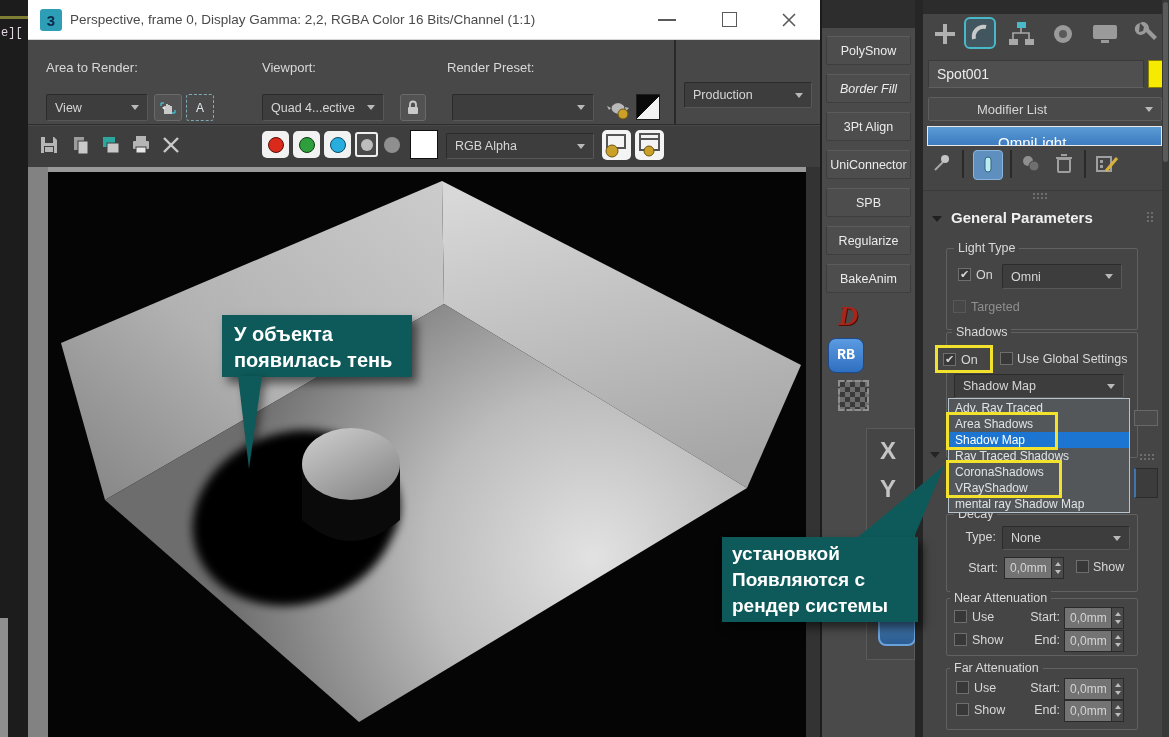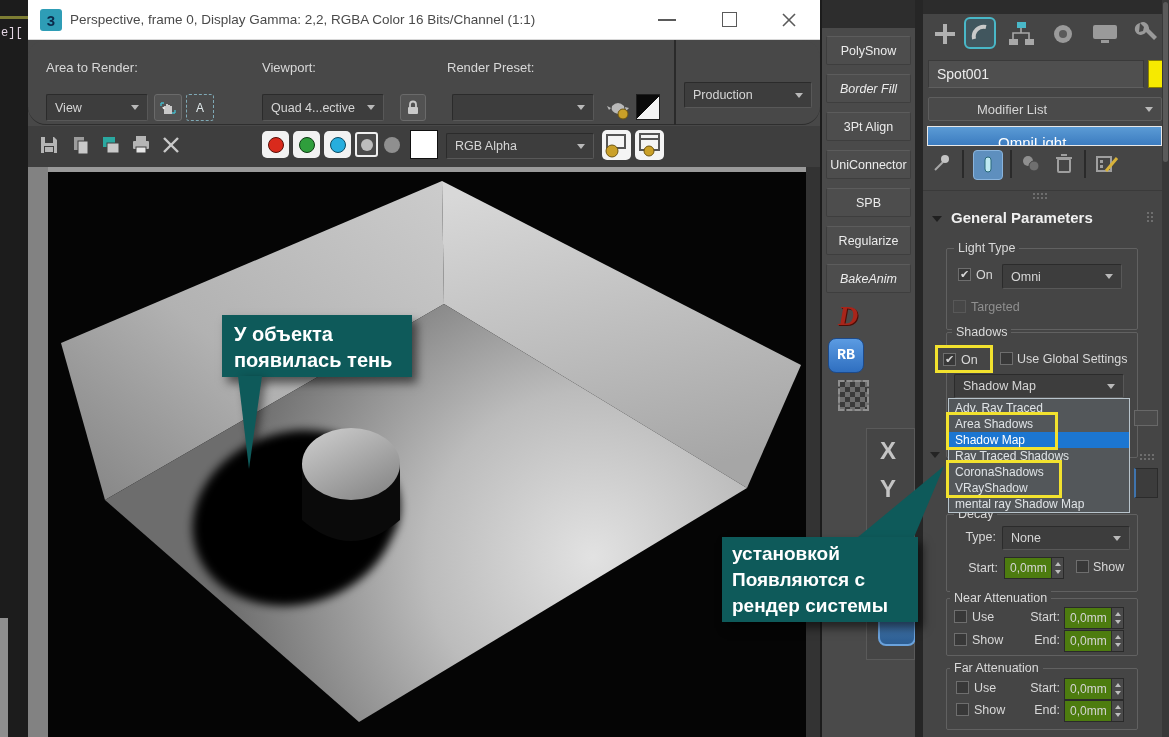--- a/index.html
+++ b/index.html
@@ -20,21 +20,21 @@
   .chk { width:13px; height:13px; background:#383838; border:1px solid #6e6e6e;
          display:flex; align-items:center; justify-content:center; font-size:11px;
          color:#d6d6d6; line-height:1; }
   .chk.dis { background:#474747; border-color:#585858; color:#777; }
   .plabel { color:#d8d8d8; font-size:12.5px; white-space:nowrap; }
   .dim { color:#8f8f8f; }
   .grp { border:1px solid #616161; border-radius:2px; }
   .glabel { position:absolute; background:#454545; padding:0 4px; color:#dadada;
             font-size:12.5px; white-space:nowrap; }
   .spin { display:flex; align-items:stretch; height:22px; }
-  .spin .val { background:#4d7c0f; border:1px solid #2a2a2a; color:#d4d4d4; font-size:12px;
+  .spin .val { background:#737373; border:1px solid #2a2a2a; color:#d4d4d4; font-size:12px;
                display:flex; align-items:center; padding:0 5px; }
   .spin .arrs { width:12px; background:#4a4a4a; border:1px solid #2a2a2a; border-left:none;
                 display:flex; flex-direction:column; align-items:center; justify-content:space-evenly; }
   .tri-up { width:0; height:0; border-left:3px solid transparent; border-right:3px solid transparent;
             border-bottom:4px solid #bdbdbd; }
   .tri-dn { width:0; height:0; border-left:3px solid transparent; border-right:3px solid transparent;
             border-top:4px solid #bdbdbd; }
   .ylw { border:3px solid #f2e22e; }
   .callout { background:#0e5a5a; color:#ffffff; font-weight:bold;
              box-shadow:5px 6px 9px rgba(0,0,0,.55); }
@@ -66,21 +66,21 @@
       </div>
       <div class="abs" style="left:42px;top:12px;font-size:13.5px;color:#4a4a4a;white-space:nowrap;">Perspective, frame 0, Display Gamma: 2,2, RGBA Color 16 Bits/Channel (1:1)</div>
       <div class="abs" style="left:630px;top:19px;width:18px;height:2px;background:#5a5a5a;"></div>
       <div class="abs" style="left:694px;top:12px;width:15px;height:15px;border:1.5px solid #5a5a5a;"></div>
       <svg class="abs" style="left:753px;top:12px;" width="16" height="16">
         <line x1="2" y1="2" x2="14" y2="14" stroke="#5a5a5a" stroke-width="1.6"></line>
         <line x1="14" y1="2" x2="2" y2="14" stroke="#5a5a5a" stroke-width="1.6"></line>
       </svg>
     </div>
 
-    <div class="abs" style="left:0;top:40px;width:792px;height:85px;background:#484848;border-bottom:1px solid #2e2e2e;border-radius:18px;">
+    <div class="abs" style="left:0;top:40px;width:792px;height:85px;background:#484848;border-bottom:1px solid #2e2e2e;">
       <div class="abs plabel" style="left:18px;top:20px;font-size:13px;">Area to Render:</div>
       <div class="abs plabel" style="left:234px;top:20px;font-size:13px;">Viewport:</div>
       <div class="abs plabel" style="left:419px;top:20px;font-size:13px;">Render Preset:</div>
 
       <div class="abs dd" style="left:18px;top:54px;width:102px;height:27px;">
         <span class="flex">View</span>
           <span class="caret"></span>
       </div>
       <div class="abs btn3d" style="left:126px;top:54px;width:28px;height:27px;">
         <svg width="18" height="18" viewBox="0 0 18 18">
@@ -240,21 +240,21 @@
       </div>
     <div class="abs scriptbtn" style="left:4px;top:150px;width:85px;height:29px;">
         <span>UniConnector</span>
       </div>
     <div class="abs scriptbtn" style="left:4px;top:188px;width:85px;height:29px;">
         <span>SPB</span>
       </div>
     <div class="abs scriptbtn" style="left:4px;top:226px;width:85px;height:29px;">
         <span>Regularize</span>
       </div>
-    <div class="abs scriptbtn" style="left:4px;top:264px;width:85px;height:29px;font-style:italic;">
+    <div class="abs scriptbtn" style="left:4px;top:264px;width:85px;height:29px;">
         <span>BakeAnim</span>
       </div>
 
     <div class="abs" style="left:16px;top:300px;width:32px;height:34px;">
       <span style="font:italic bold 28px 'Liberation Serif',serif;color:#a8251a;text-shadow:1px 1px 0 #4d0d06;">D</span>
     </div>
     <div class="abs" style="left:6px;top:338px;width:36px;height:35px;border-radius:8px;background:linear-gradient(180deg,#5b9be2,#2f6fc0);border:1px solid #1d4a8a;display:flex;align-items:center;justify-content:center;">
       <span style="color:#fff;font-weight:bold;font-size:15px;font-family:Liberation Mono, monospace;">RB</span>
     </div>
     <div class="abs" style="left:16px;top:380px;width:31px;height:31px;border:2px dashed #8f8f8f;

